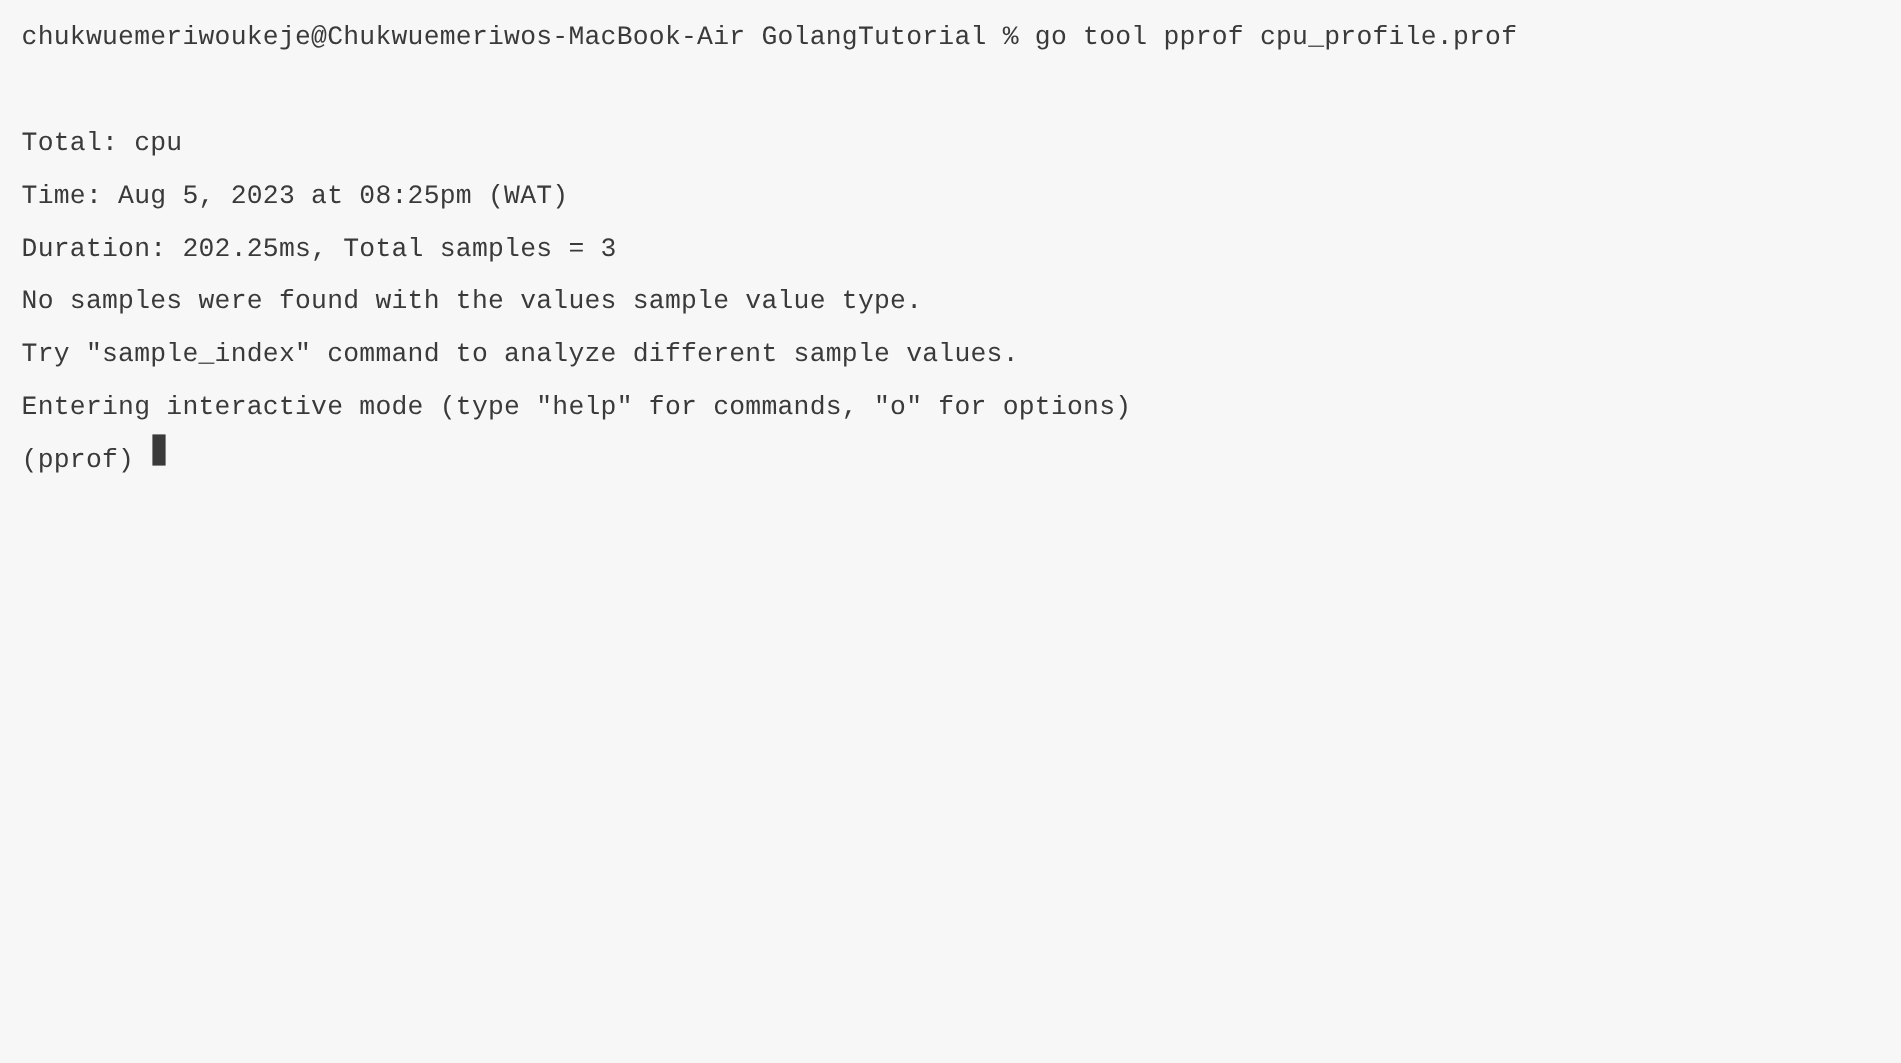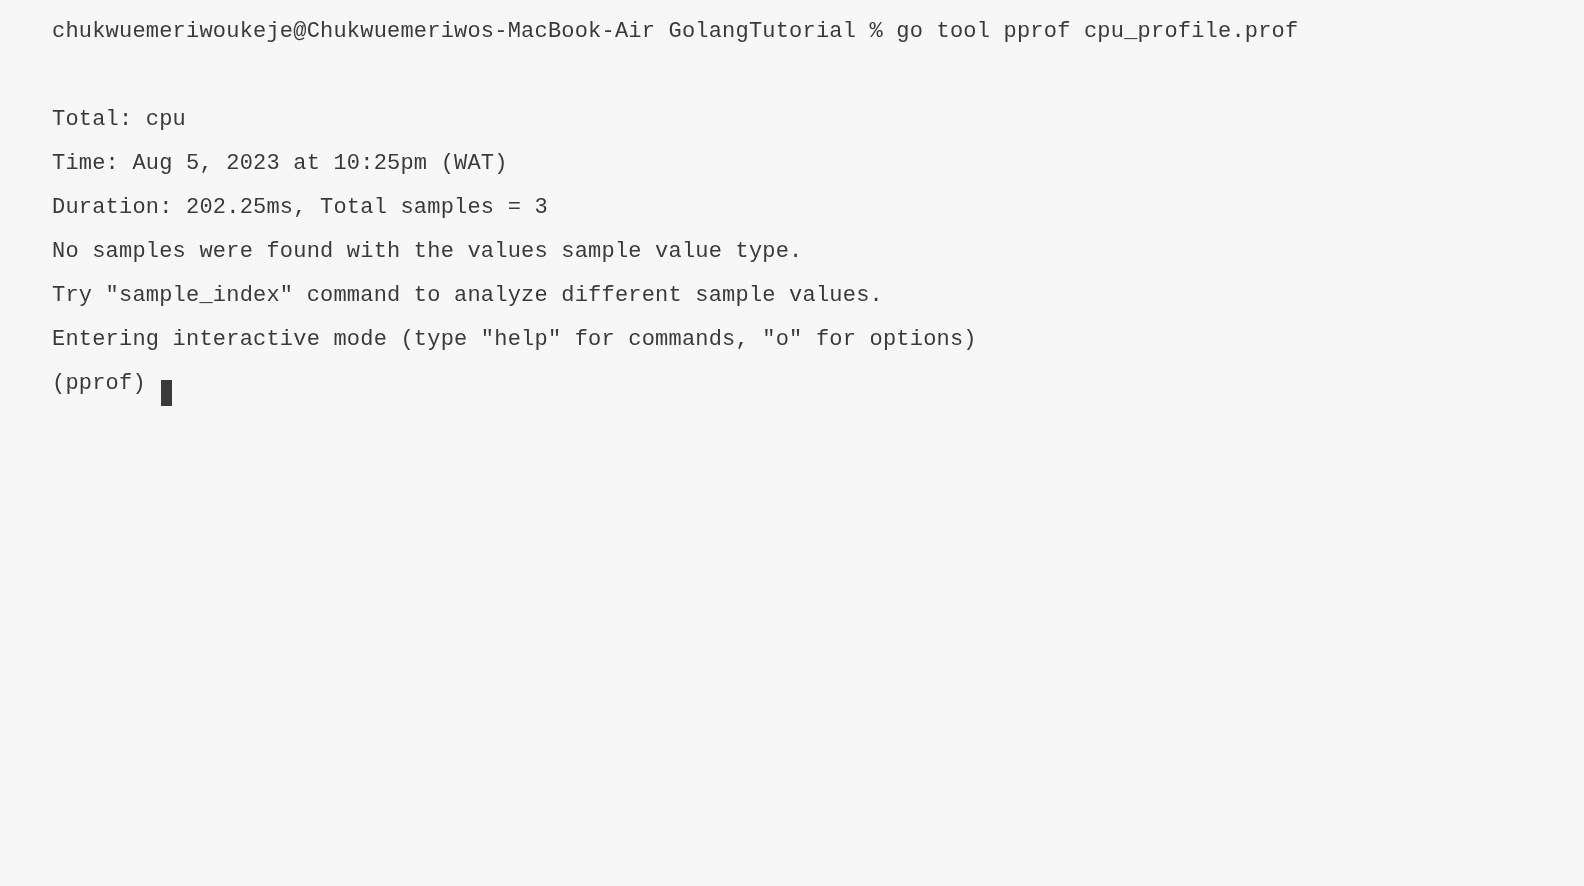--- a/index.html
+++ b/index.html
@@ -14,45 +14,44 @@
       line-height: 2;
       color: #3a3a3a;
       padding: 10px 18px;
       width: 1584px;
       height: 886px;
       overflow: hidden;
     }
     .terminal-line {
       white-space: pre;
       letter-spacing: 0.2px;
-      margin-left: 34px;
     }
     .blank-line {
       height: 2em;
     }
     .prompt-line {
       display: flex;
-      align-items: flex-end;
+      align-items: flex-start;
     }
     .cursor {
       display: inline-block;
       width: 11px;
       height: 26px;
       background-color: #3a3a3a;
       margin-left: 2px;
       vertical-align: middle;
     }
   </style>
 </head>
 <body>
 
 <div class="terminal-line">chukwuemeriwoukeje@Chukwuemeriwos-MacBook-Air GolangTutorial % go tool pprof cpu_profile.prof</div>
 <div class="blank-line"></div>
 <div class="terminal-line">Total: cpu</div>
-<div class="terminal-line">Time: Aug 5, 2023 at 10:25pm (WAT)</div>
+<div class="terminal-line">Time: Aug 5, 2023 at 08:25pm (WAT)</div>
 <div class="terminal-line">Duration: 202.25ms, Total samples = 3</div>
 <div class="terminal-line">No samples were found with the values sample value type.</div>
 <div class="terminal-line">Try "sample_index" command to analyze different sample values.</div>
 <div class="terminal-line">Entering interactive mode (type "help" for commands, "o" for options)</div>
 <div class="prompt-line">
   <span class="terminal-line">(pprof) </span>
   <span class="cursor"></span>
 </div>
 
 </body></html>

